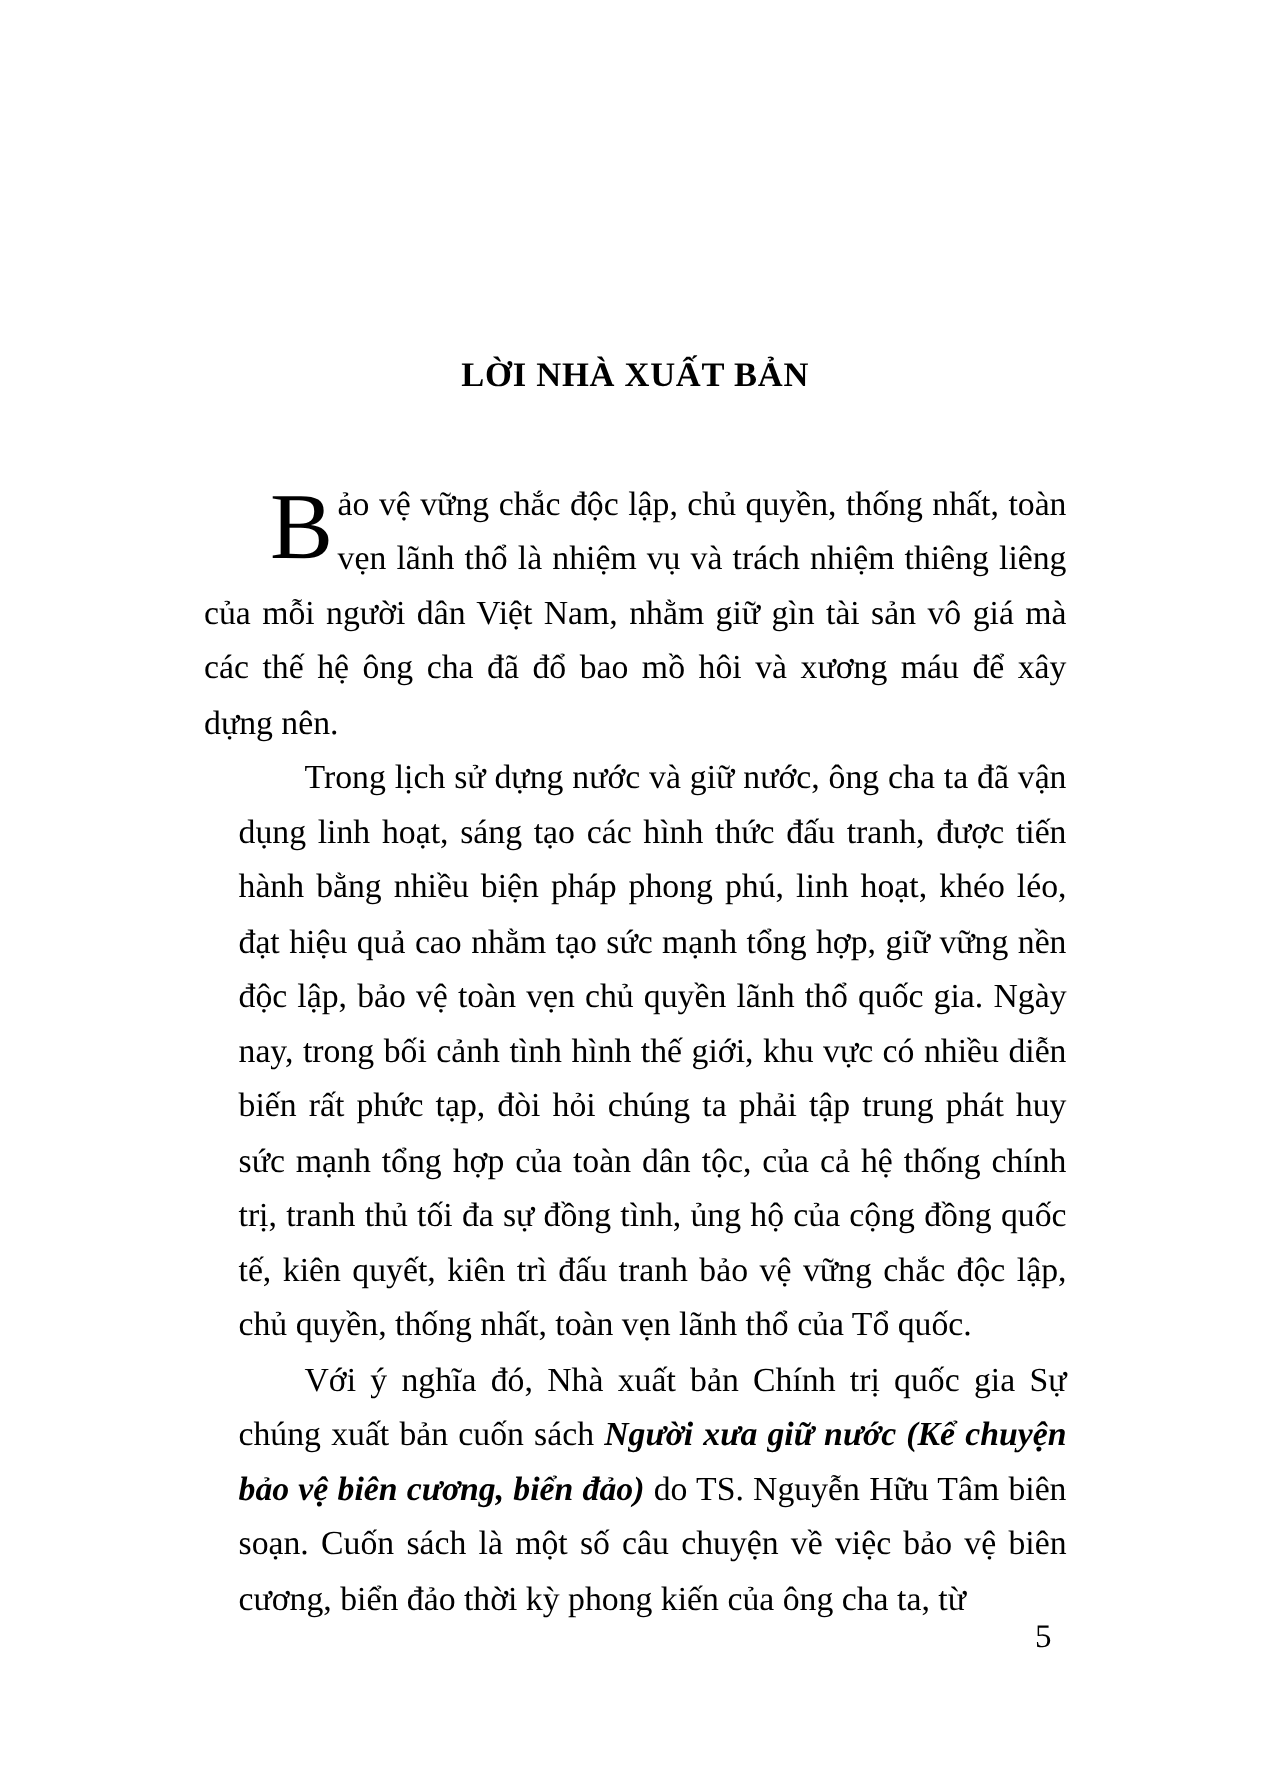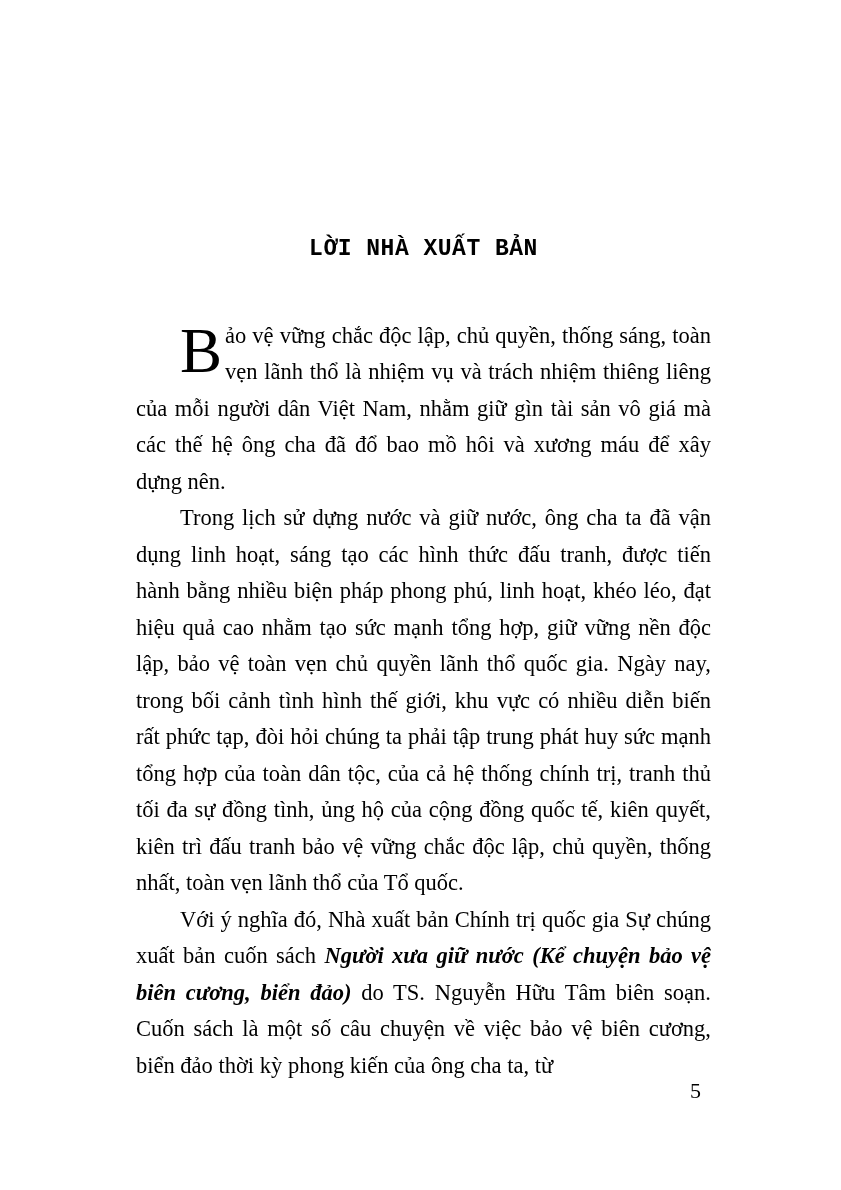--- a/index.html
+++ b/index.html
@@ -23,39 +23,40 @@
     height: 1190px;
     background: #ffffff;
   }
   .content {
     position: absolute;
     left: 136px;
     top: 236px;
     width: 575px;
   }
   .page-title {
-    font-family: Liberation Mono, monospace;
+    font-family: Liberation Serif, serif;
     font-weight: bold;
     font-size: 23px;
     letter-spacing: 0.5px;
     text-align: center;
     margin: 0 0 54px 0;
     line-height: 1.2;
   }
   .para {
     font-size: 22.5px;
     line-height: 36.5px;
     text-align: justify;
     text-justify: inter-word;
     margin: 0;
     text-indent: 44px;
     hyphens: none;
   }
   .para + .para {
     margin-top: 0px;
+    margin-left: 23px;
   }
   .first-para {
     text-indent: 0;
     position: relative;
   }
   .dropcap {
     float: left;
     font-family: "Liberation Serif", serif;
     font-size: 63px;
     line-height: 55px;
@@ -82,21 +83,21 @@
   }
 </style>
 </head>
 <body>
 
 <div class="page">
   <div class="content">
 
     <h1 class="page-title">LỜI NHÀ XUẤT BẢN</h1>
 
-    <p class="para first-para"><span class="dropcap">B</span><span>ảo vệ vững chắc độc lập, chủ quyền, thống sáng, toàn vẹn lãnh thổ là nhiệm vụ và trách nhiệm thiêng liêng của mỗi người dân Việt Nam, nhằm giữ gìn tài sản vô giá mà các thế hệ ông cha đã đổ bao mồ hôi và xương máu để xây dựng nên.</span></p>
+    <p class="para first-para"><span class="dropcap">B</span><span>ảo vệ vững chắc độc lập, chủ quyền, thống nhất, toàn vẹn lãnh thổ là nhiệm vụ và trách nhiệm thiêng liêng của mỗi người dân Việt Nam, nhằm giữ gìn tài sản vô giá mà các thế hệ ông cha đã đổ bao mồ hôi và xương máu để xây dựng nên.</span></p>
 
     <p class="para">Trong lịch sử dựng nước và giữ nước, ông cha ta đã vận dụng linh hoạt, sáng tạo các hình thức đấu tranh, được tiến hành bằng nhiều biện pháp phong phú, linh hoạt, khéo léo, đạt hiệu quả cao nhằm tạo sức mạnh tổng hợp, giữ vững nền độc lập, bảo vệ toàn vẹn chủ quyền lãnh thổ quốc gia. Ngày nay, trong bối cảnh tình hình thế giới, khu vực có nhiều diễn biến rất phức tạp, đòi hỏi chúng ta phải tập trung phát huy sức mạnh tổng hợp của toàn dân tộc, của cả hệ thống chính trị, tranh thủ tối đa sự đồng tình, ủng hộ của cộng đồng quốc tế, kiên quyết, kiên trì đấu tranh bảo vệ vững chắc độc lập, chủ quyền, thống nhất, toàn vẹn lãnh thổ của Tổ quốc.</p>
 
     <p class="para"><span>Với ý nghĩa đó, Nhà xuất bản Chính trị quốc gia Sự chúng xuất bản cuốn sách </span><span class="bold-title">Người xưa giữ nước (Kể chuyện bảo vệ biên cương, biển đảo)</span><span> do TS. Nguyễn Hữu Tâm biên soạn. Cuốn sách là một số câu chuyện về việc bảo vệ biên cương, biển đảo thời kỳ phong kiến của ông cha ta, từ</span></p>
 
   </div>
 
   <div class="page-number"><span>5</span></div>
 </div>
 

